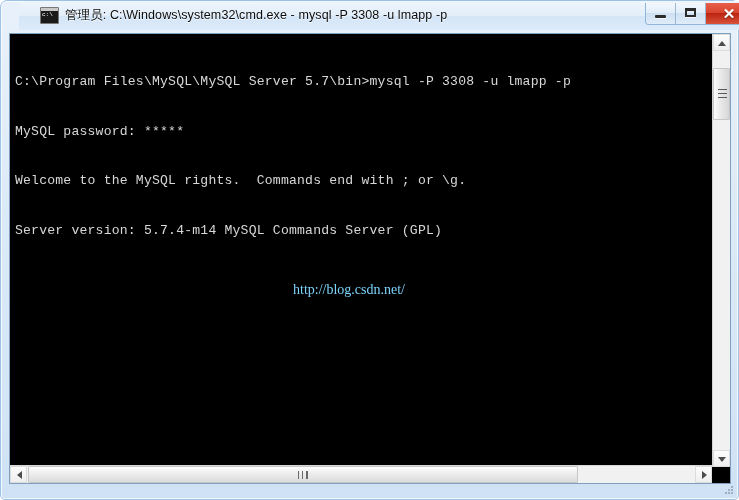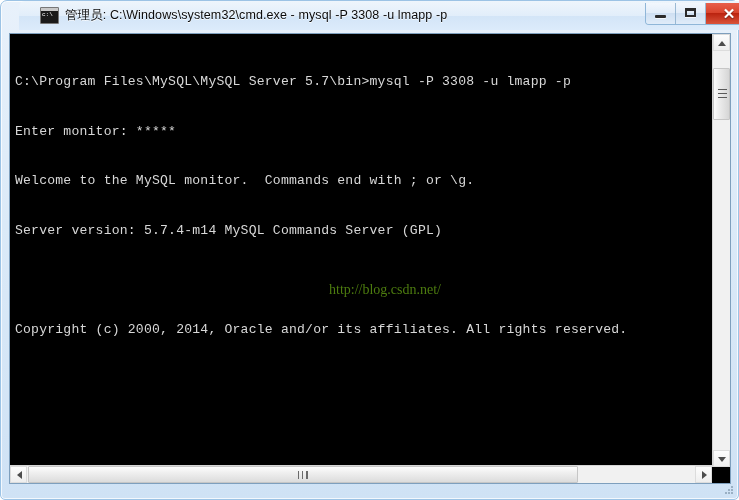--- a/index.html
+++ b/index.html
@@ -175,25 +175,24 @@
     height: 16.55px;
   }
 
   
   #watermark {
     position: absolute;
     left: 283px;
     top: 248px;
     font-family: "Liberation Serif", serif;
     font-size: 14px;
-    color: #4d7c0f;
+    color: #7dd3fc;
     white-space: nowrap;
     z-index: 2;
     pointer-events: none;
-    margin-left: 36px;
   }
 
   
   #vscroll {
     position: absolute;
     right: 0;
     top: 0;
     width: 18px;
     height: 433px;
     background: #f1f1f1;
@@ -346,25 +345,24 @@
       <div class="wbtn" id="btn-close">
         <span class="glyph">✕</span>
       </div>
     </div>
   </div>
 
   <div id="console-frame">
 
     <div id="console-text">
       <span class="ln">C:\Program Files\MySQL\MySQL Server 5.7\bin&gt;mysql -P 3308 -u lmapp -p</span>
-      <span class="ln">Enter monitor: *****</span>
-      <span class="ln">Welcome to the MySQL monitor.  Commands end with ; or \g.</span>
+      <span class="ln">MySQL password: *****</span>
+      <span class="ln">Welcome to the MySQL rights.  Commands end with ; or \g.</span>
       <span class="ln">Server version: 5.7.4-m14 MySQL Commands Server (GPL)</span>
       <span class="ln"></span>
-      <span class="ln">Copyright (c) 2000, 2014, Oracle and/or its affiliates. All rights reserved.</span>
       <span class="ln"></span>
       
       
       
       
       
       
       
       
       

